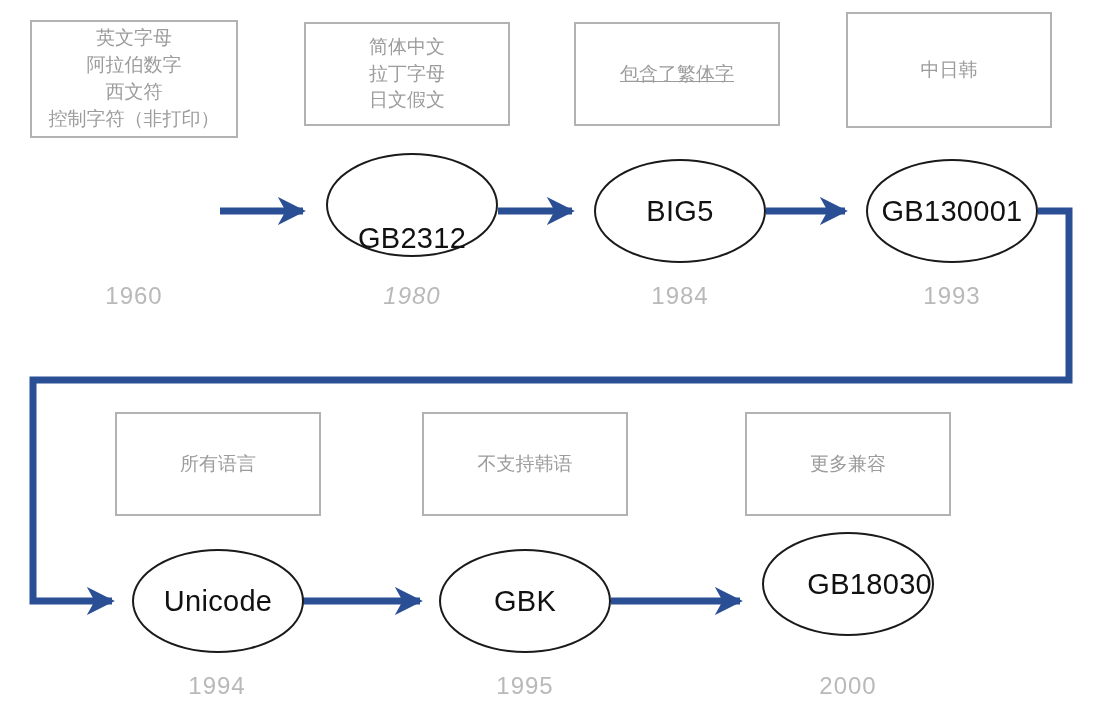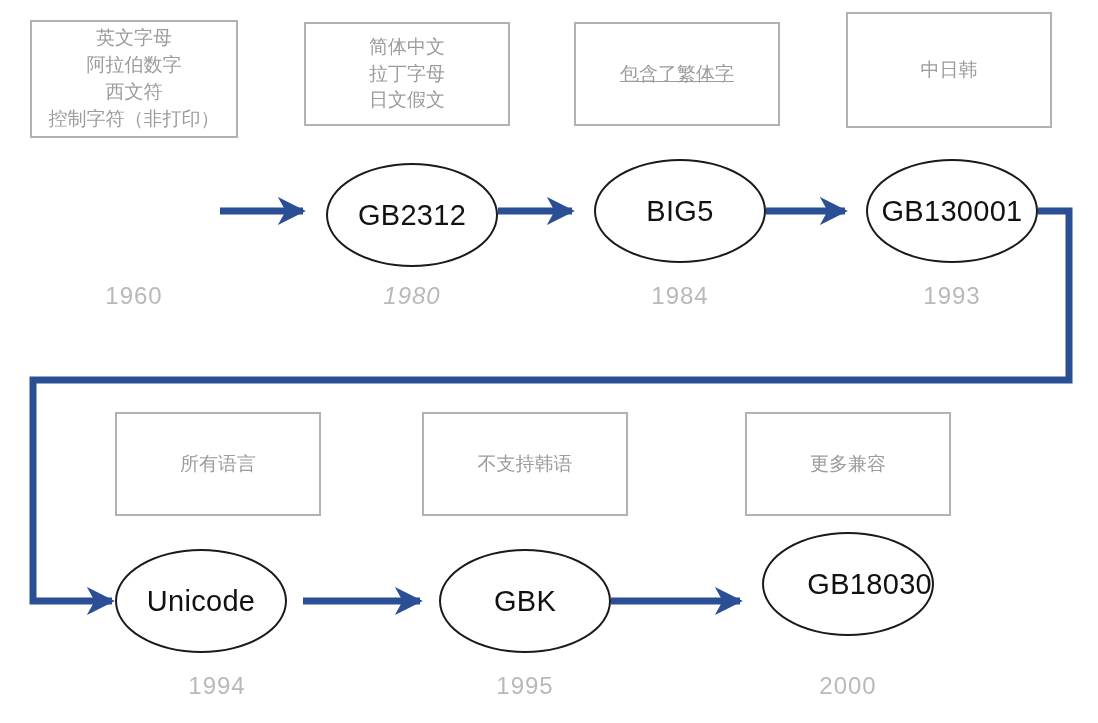--- a/index.html
+++ b/index.html
@@ -75,25 +75,25 @@
   .note-ascii    { left: 30px;  top: 20px; width: 208px; height: 118px; }
   .note-gb2312   { left: 304px; top: 22px; width: 206px; height: 104px; }
   .note-big5     { left: 574px; top: 22px; width: 206px; height: 104px; text-decoration: underline; }
   .note-gb130001 { left: 846px; top: 12px; width: 206px; height: 116px; }
   
   .note-unicode  { left: 115px; top: 412px; width: 206px; height: 104px; }
   .note-gbk      { left: 422px; top: 412px; width: 206px; height: 104px; }
   .note-gb18030  { left: 745px; top: 412px; width: 206px; height: 104px; }
   
   .node-ascii    { left: 48px;  top: 159px; }
-  .node-gb2312   { left: 326px; top: 163px; }
+  .node-gb2312   { left: 326px; top: 153px; align-items: flex-end; }
   .node-big5     { left: 594px; top: 159px; text-align: center; }
   .node-gb130001 { left: 866px; top: 159px; }
   
-  .node-unicode  { left: 115px; top: 549px; }
+  .node-unicode  { left: 132px; top: 549px; }
   .node-gbk      { left: 439px; top: 549px; }
   .node-gb18030  { left: 762px; top: 532px; justify-content: flex-end; }
   
   .year-ascii    { left: 48px;  top: 282px; }
   .year-gb2312   { left: 326px; top: 282px; font-style: italic; }
   .year-big5     { left: 594px; top: 282px; }
   .year-gb130001 { left: 866px; top: 282px; }
   .year-unicode  { left: 131px; top: 672px; }
   .year-gbk      { left: 439px; top: 672px; text-align: center; }
   .year-gb18030  { left: 762px; top: 672px; }

